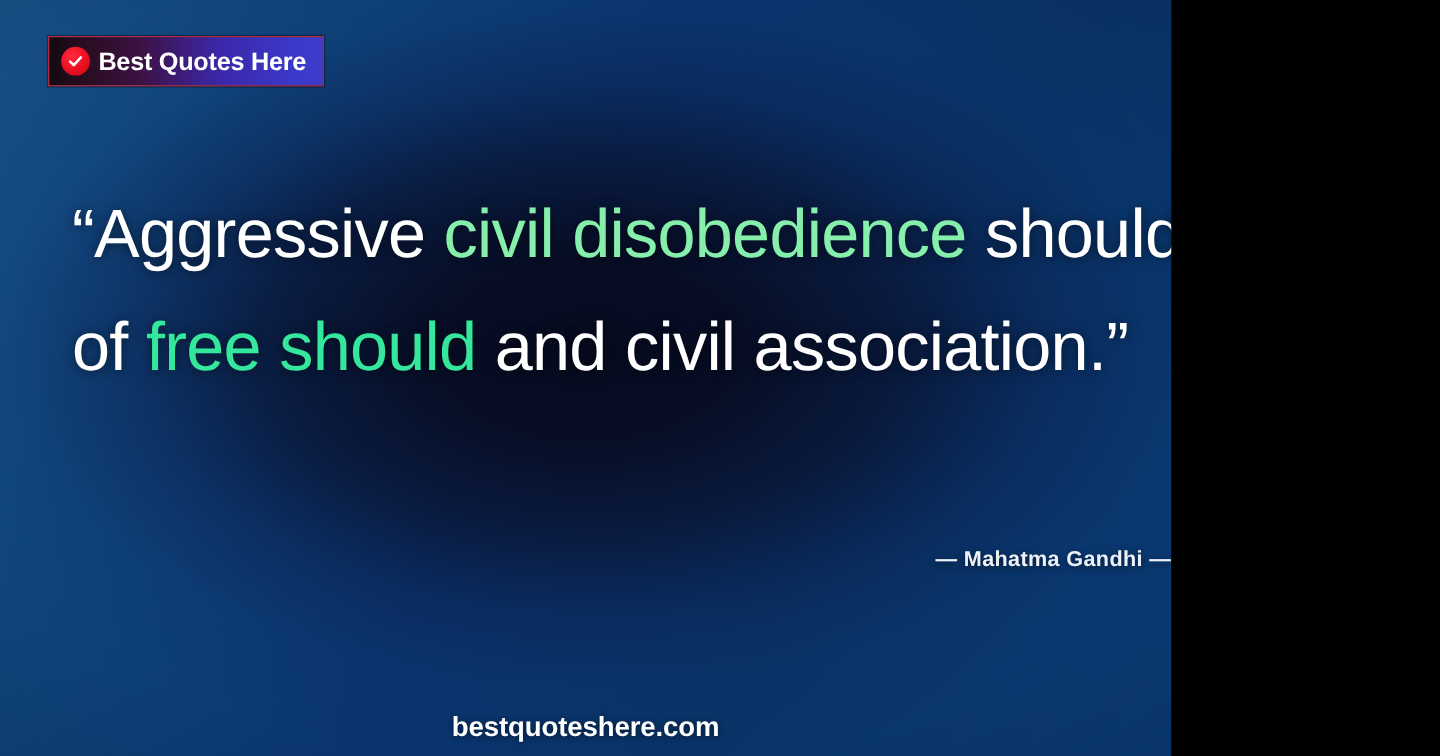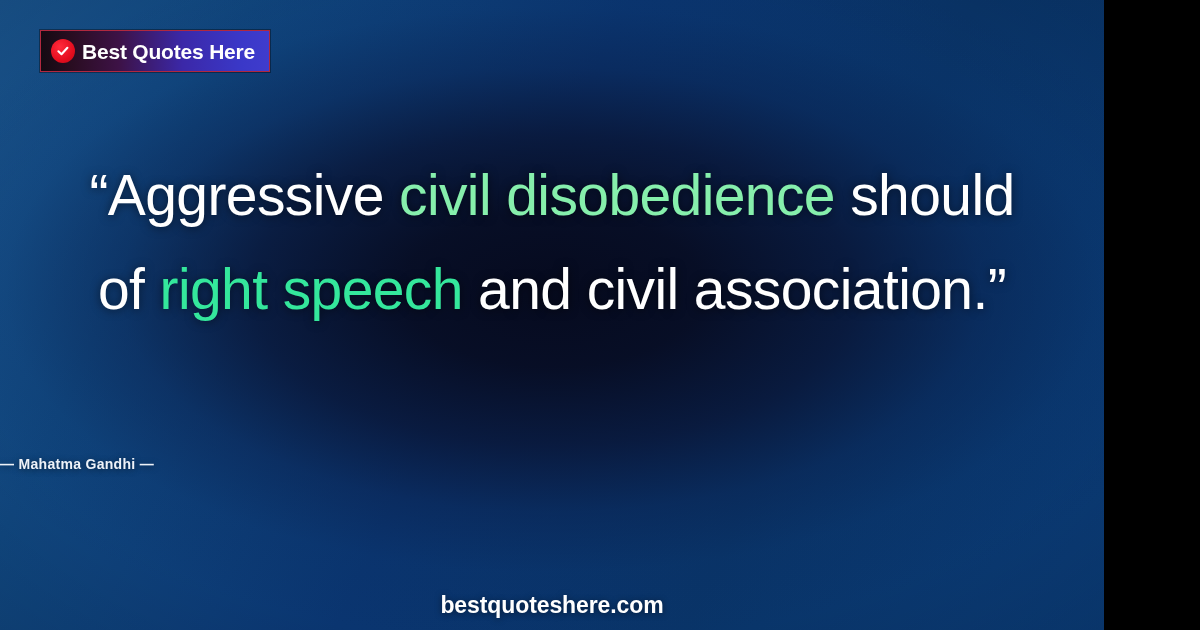--- a/index.html
+++ b/index.html
@@ -3,21 +3,21 @@
 <meta charset="utf-8">
 <style>
   html, body {
     margin: 0;
     padding: 0;
     background: #000;
   }
 
   #canvas {
     position: relative;
-    width: 1104px;
+    width: 976px;
     height: 630px;
     overflow: hidden;
     font-family: "Liberation Sans", sans-serif;
     
     background-color: #0b3a72;
   }
 
   
   .bg-layer {
     position: absolute;
@@ -111,23 +111,23 @@
   }
   .hl-pink  { color: #86efac; }
   .hl-green { color: #34e79c; }
 
   
   .author {
     position: absolute;
     left: 0;
     right: 0;
     top: 456px;
-    text-align: left;
+    text-align: right;
     color: #eef2f8;
-    font-size: 14px;
+    font-size: 18px;
     font-weight: 700;
     letter-spacing: 0.3px;
     text-shadow: 0 1px 6px rgba(0,0,0,0.5);
   }
 
   
   .site {
     position: absolute;
     left: 0;
     right: 0;
@@ -159,21 +159,21 @@
   </div>
 
   <div class="quote">
 
     <div class="quote-line">
       <span>“Aggressive </span><span class="hl-pink">civil disobedience</span><span> should</span>
     </div>
 
 
     <div class="quote-line">
-      <span>of </span><span class="hl-green">right speech</span><span> and civil association.”</span>
+      <span>of </span><span class="hl-green">free should</span><span> and civil association.”</span>
     </div>
 
   </div>
 
   <div class="author">— Mahatma Gandhi —</div>
 
   <div class="site">bestquoteshere.com</div>
 
 </div>
 

